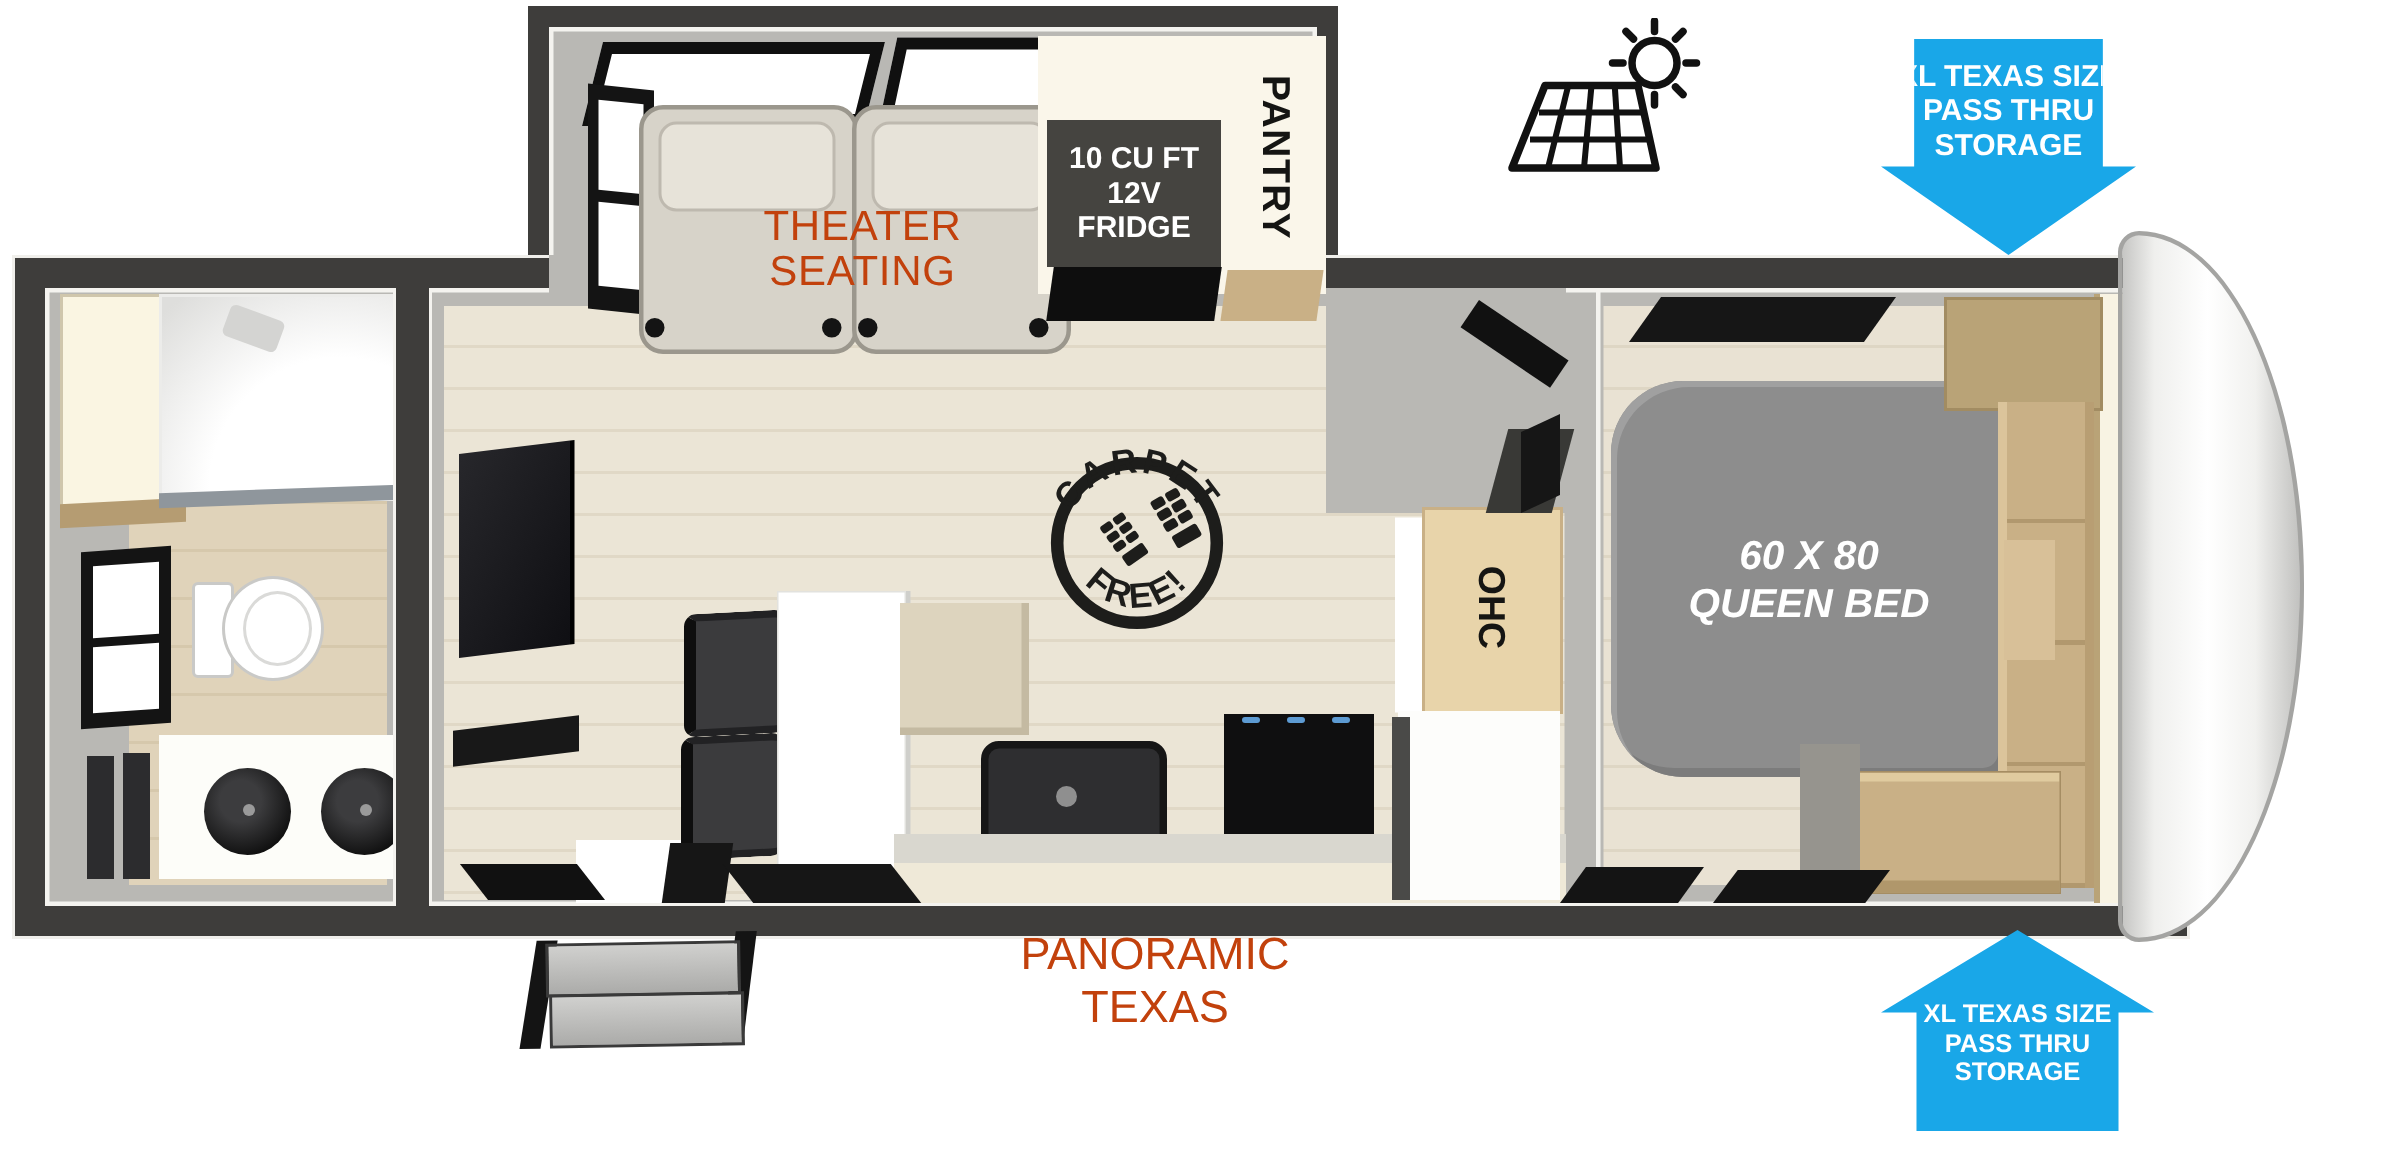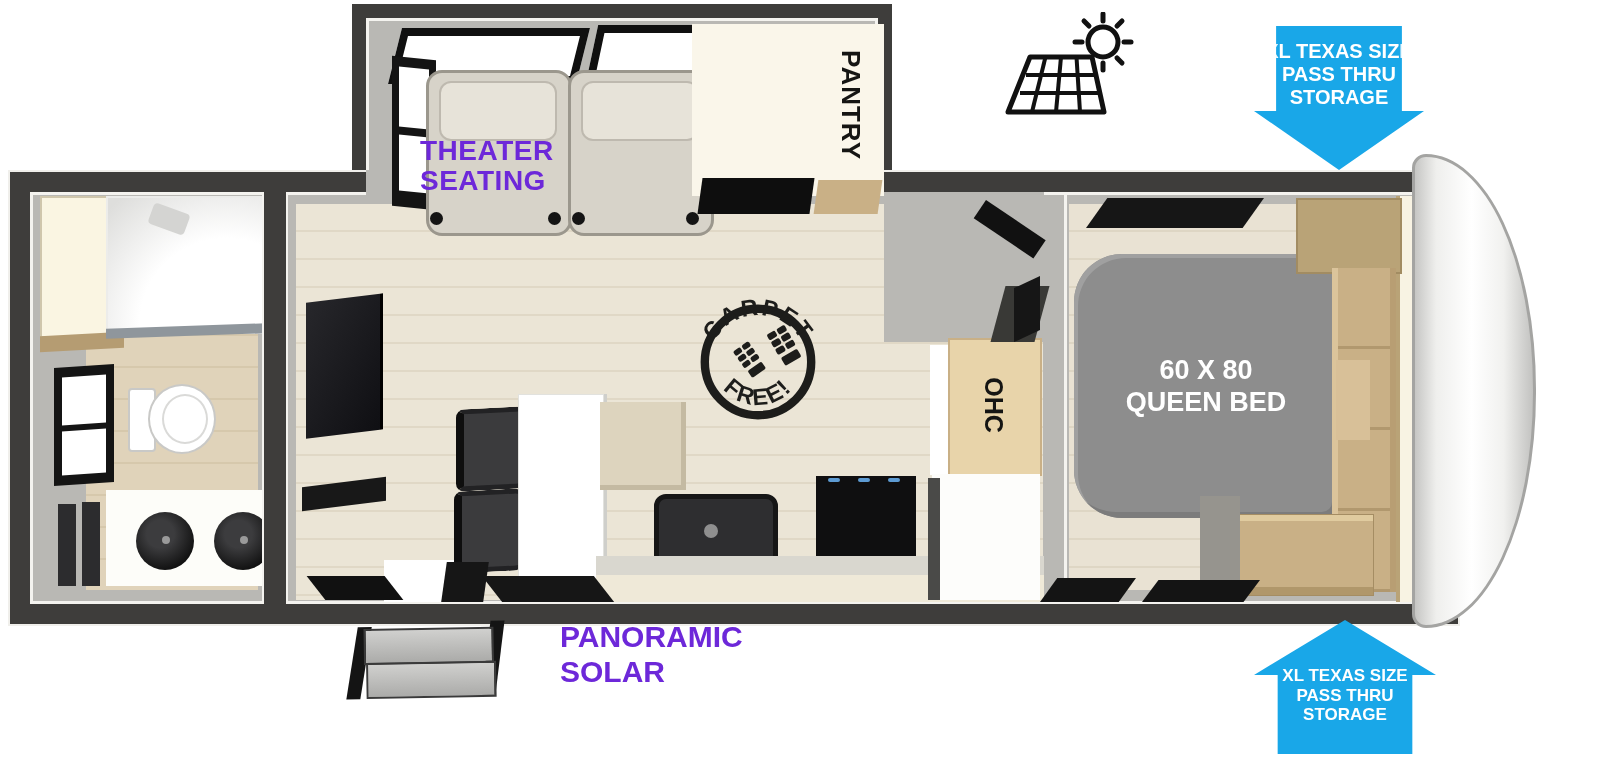--- a/index.html
+++ b/index.html
@@ -1,20 +1,20 @@
 <!DOCTYPE html>
 <html><head>
 <meta charset="utf-8">
 <style>
   html,body{margin:0;padding:0;background:#ffffff;}
   #canvas{position:relative;width:1600px;height:772px;background:#ffffff;overflow:hidden;
           font-family:"Liberation Sans",sans-serif;}
   .a{position:absolute;}
   .pre{white-space:pre-line;}
-  .lbl{font-weight:bold;color:#6d28d9;text-align:left;line-height:1.07;}
+  .lbl{font-weight:normal;color:#c2410c;text-align:center;line-height:1.07;}
   .wlbl{font-weight:bold;color:#ffffff;text-align:center;line-height:1.15;}
   .vert{transform:rotate(90deg);font-weight:bold;color:#151513;text-align:center;}
   .floor{background:repeating-linear-gradient(180deg,#ebe5d6 0 26px,#e0d8c6 26px 28px);}
   .floorbath{background:repeating-linear-gradient(180deg,#e0d3ba 0 30px,#d6c8ac 30px 32px);}
   .floorbed{background:repeating-linear-gradient(180deg,#e9e2d3 0 26px,#ded6c4 26px 28px);}
   .wall{background:#3e3d3b;}
   .band{background:#b9b8b4;}
   .arrow{background:#19a7e8;}
   .seat{background:#d7d3c9;border:3px solid #9b978d;border-radius:16px;}
   .cushion{background:#e7e3d9;border:2px solid #beb9af;border-radius:12px;}
@@ -79,20 +79,25 @@
     <div class="a cushion" style="left:10px;top:8px;width:114px;height:56px;"></div>
   </div>
   <div class="a foot" style="left:430px;top:212px;"></div>
   <div class="a foot" style="left:548px;top:212px;"></div>
   <div class="a foot" style="left:572px;top:212px;"></div>
   <div class="a foot" style="left:686px;top:212px;"></div>
   <div class="a lbl pre" style="left:420px;top:136px;width:310px;font-size:28px;letter-spacing:.5px;">THEATER
 SEATING</div>
 
   <div class="a" style="left:692px;top:24px;width:192px;height:172px;background:#faf6ea;"></div>
+  <div class="a" style="left:698px;top:80px;width:116px;height:98px;background:#454440;display:flex;align-items:center;justify-content:center;">
+    <div class="wlbl pre" style="font-size:20px;">10 CU FT
+12V
+FRIDGE</div>
+  </div>
   <div class="a" style="left:700px;top:178px;width:112px;height:36px;background:#0e0e0e;transform:skewX(-8deg);"></div>
   <div class="a" style="left:816px;top:180px;width:64px;height:34px;background:#c9b086;transform:skewX(-8deg);"></div>
   <div class="a vert" style="left:776px;top:90px;width:150px;height:30px;font-size:26px;letter-spacing:1px;">PANTRY</div>
 
   <div class="a" style="left:306px;top:298px;width:74px;height:136px;background:linear-gradient(120deg,#27272b,#0f0f13);transform:skewY(-7deg);border-right:3px solid #000;"></div>
   <div class="a" style="left:302px;top:482px;width:84px;height:24px;background:#181818;transform:skewY(-7deg);"></div>
 
   <div class="a chair" style="left:456px;top:408px;width:60px;height:72px;transform:skewY(-3deg);"></div>
   <div class="a chair" style="left:454px;top:490px;width:60px;height:72px;transform:skewY(-3deg);"></div>
   <div class="a" style="left:518px;top:394px;width:84px;height:190px;background:#ffffff;border:1px solid #e2e2de;box-shadow:3px 0 0 #cfcfcb;"></div>
@@ -125,21 +130,21 @@
     <div class="a" style="left:12px;top:6px;width:126px;height:32px;background:linear-gradient(#d0d0ce,#ababa9);border:2px solid #3a3a3a;"></div>
     <div class="a" style="left:14px;top:40px;width:126px;height:32px;background:linear-gradient(#d0d0ce,#ababa9);border:2px solid #3a3a3a;"></div>
   </div>
 
   <div class="a" style="left:1064px;top:192px;width:3px;height:412px;background:#f4f3ef;"></div>
   <div class="a" style="left:986px;top:200px;width:72px;height:22px;background:#111111;transform:rotate(34deg);transform-origin:left top;"></div>
   <div class="a" style="left:1014px;top:282px;width:26px;height:54px;background:#161616;transform:skewY(-25deg);"></div>
   <div class="a" style="left:1086px;top:198px;width:178px;height:30px;background:#161616;clip-path:polygon(12% 0,100% 0,88% 100%,0 100%);"></div>
 
   <div class="a" style="left:1074px;top:254px;width:264px;height:264px;background:#8d8d8d;border-radius:48px 10px 10px 48px;box-shadow:inset 4px 4px 0 #a0a0a0,inset -6px -6px 0 #7c7c7c;display:flex;align-items:center;justify-content:center;">
-    <div class="wlbl pre" style="font-size:27px;line-height:1.2;">60 X 80
+    <div class="wlbl pre" style="font-size:27px;line-height:1.2;font-style:italic;">60 X 80
 QUEEN BED</div>
   </div>
 
   <div class="a" style="left:1296px;top:198px;width:102px;height:72px;background:#b9a377;border:2px solid #a28c62;"></div>
   <div class="a" style="left:1332px;top:268px;width:64px;height:324px;background:repeating-linear-gradient(180deg,#c9b086 0 78px,#b1986e 78px 81px);box-shadow:inset 6px 0 0 #dbc49b,inset -6px 0 0 #b89e73;"></div>
   <div class="a" style="left:1336px;top:360px;width:34px;height:80px;background:#d8c098;"></div>
   <div class="a" style="left:1238px;top:514px;width:134px;height:80px;background:#c9b086;border:1px solid #a58d63;box-shadow:inset 0 6px 0 #e0cb9f,inset 0 -8px 0 #b0976b;"></div>
   <div class="a" style="left:1200px;top:496px;width:40px;height:96px;background:#96948e;"></div>
   <div class="a" style="left:1040px;top:578px;width:96px;height:24px;background:#141414;clip-path:polygon(18% 0,100% 0,82% 100%,0 100%);"></div>
   <div class="a" style="left:1142px;top:580px;width:118px;height:22px;background:#141414;clip-path:polygon(14% 0,100% 0,86% 100%,0 100%);"></div>
@@ -207,15 +212,15 @@
 PASS THRU
 STORAGE</div>
   </div>
   <div class="a arrow" style="left:1254px;top:620px;width:182px;height:134px;clip-path:polygon(50% 0,100% 41%,87% 41%,87% 100%,13% 100%,13% 41%,0 41%);">
     <div class="wlbl pre" style="padding-top:46px;font-size:17px;">XL TEXAS SIZE
 PASS THRU
 STORAGE</div>
   </div>
 
   <div class="a lbl pre" style="left:560px;top:620px;width:420px;font-size:30px;line-height:1.15;">PANORAMIC
-SOLAR</div>
+TEXAS</div>
 
 </div>
 
 </body></html>

